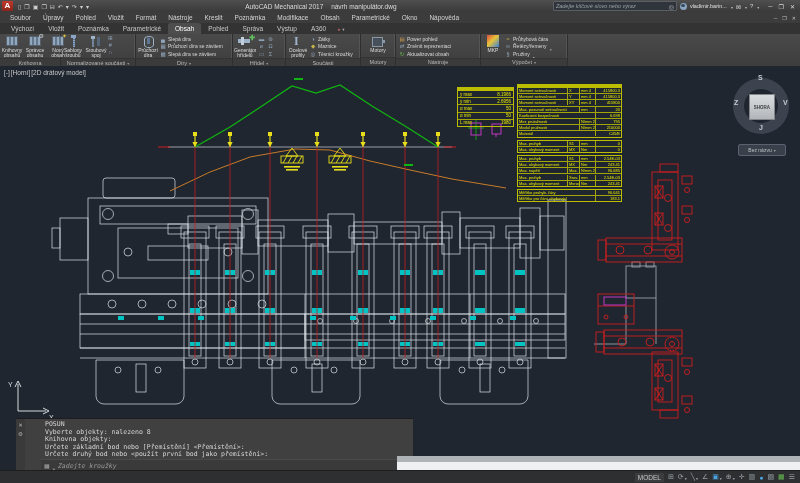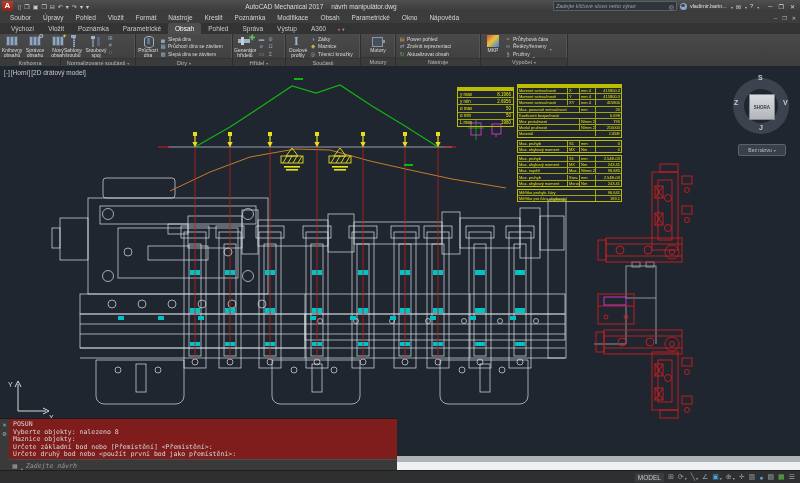--- a/index.html
+++ b/index.html
@@ -119,22 +119,22 @@
   #vc-face{position:absolute;left:18px;top:18px;width:24px;height:24px;
     background:linear-gradient(#d9dcdf,#b2b6ba);border:1px solid #83878b;
     display:flex;align-items:center;justify-content:center;font-size:4.5px;color:#3a3d40;font-weight:bold;}
   .vc-l{position:absolute;font-size:7px;font-weight:bold;color:#c6ccd3;}
   #vc-ucs{position:absolute;left:7px;top:68px;width:46px;height:10px;background:#3a404a;
     border:1px solid #5a6272;border-radius:2px;display:flex;align-items:center;justify-content:center;
     font-size:5px;color:#b9c0c8;gap:2px;}
   #vc-ucs::after{content:"▾";font-size:4px;color:#9aa2ac;}
 
   
-  #cmdpal{position:absolute;left:0;top:418px;width:397px;height:52px;background:#7f1d1d;
-    display:flex;border-top:1px solid #1c1c1c;}
+  #cmdpal{position:absolute;left:16px;top:418px;width:397px;height:52px;background:#404040;
+    display:flex;border-top:1px solid #1c1c1c;gap:16px;}
   #cmdrail{width:9px;background:#3a3a3a;display:flex;flex-direction:column;align-items:center;
     gap:3px;padding-top:3px;font-size:5.5px;color:#b4b4b4;}
   #cmdmain{flex:1;display:flex;flex-direction:column;}
   #cmdhist{flex:1;padding:2px 0 0 4px;font-family:"DejaVu Sans Mono",monospace;
     font-size:6.5px;line-height:7.6px;color:#d6d6d6;white-space:nowrap;overflow:hidden;}
   #cmdinput{height:11px;background:#3a3a3a;border-top:1px solid #4a4a4a;display:flex;
     align-items:center;padding-left:3px;gap:3px;}
   #cmdinput .kbd{font-size:6px;color:#a8a8a8;}
   #cmdinput .cafter::after{content:"▾";font-size:4.5px;color:#9a9a9a;}
   #cmdinput .ghost{font-size:6.5px;color:#9a9a9a;font-style:italic;font-family:"DejaVu Sans Mono",monospace;}
@@ -812,28 +812,28 @@
 
   <div id="cmdpal">
     <div id="cmdrail">
       <span>✕</span>
       <span>⚙</span>
     </div>
     <div id="cmdmain">
       <div id="cmdhist">
           <div class="cline">POSUN</div>
           <div class="cline">Vyberte objekty: nalezeno 8</div>
-          <div class="cline">Maznice objekty:</div>
+          <div class="cline">Knihovna objekty:</div>
           <div class="cline">Určete základní bod nebo [Přemístění] &lt;Přemístění&gt;:</div>
           <div class="cline">Určete druhý bod nebo &lt;použít první bod jako přemístění&gt;:</div>
         </div>
       <div id="cmdinput">
         <span class="kbd">▦</span>
         <span class="cafter"></span>
-        <span class="ghost">Zadejte návrh</span>
+        <span class="ghost">Zadejte kroužky</span>
       </div>
     </div>
   </div>
 
   <div id="scrollstrip">
     <div class="band1"></div>
     <div class="band2"></div>
   </div>
 
   <div id="statusbar">

